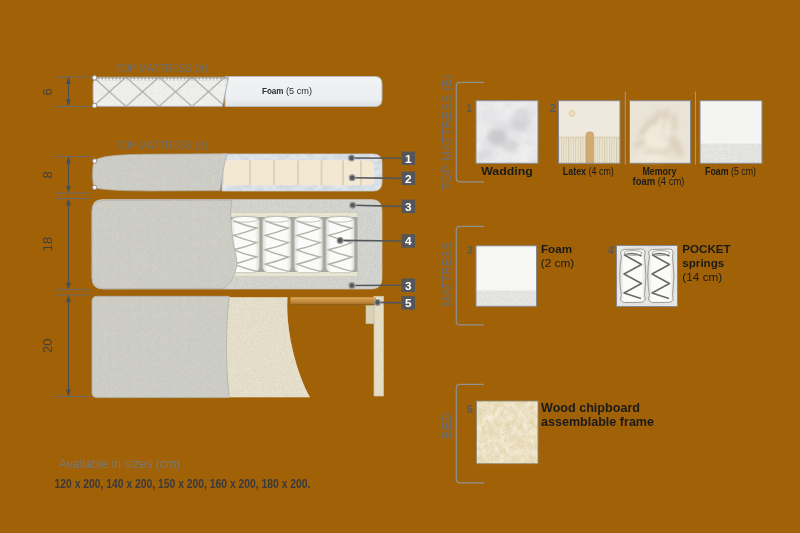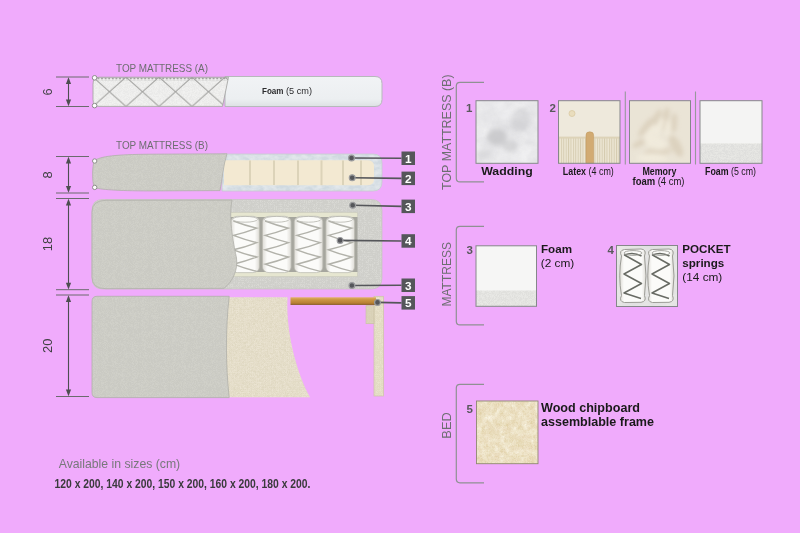--- a/index.html
+++ b/index.html
@@ -1,16 +1,16 @@
 <!DOCTYPE html>
 <html><head>
 <meta charset="utf-8">
 <style>
   html,body{margin:0;padding:0;background:#fff;}
-  #page{position:relative;width:800px;height:533px;background:#f0abfc;overflow:hidden;
+  #page{position:relative;width:800px;height:533px;background:#a16207;overflow:hidden;
         font-family:"Liberation Sans", sans-serif;}
   svg{position:absolute;top:0;left:0;}
   text{font-family:"Liberation Sans", sans-serif;}
 </style>
 </head>
 <body>
 <div id="page">
 <svg width="800" height="533" viewBox="0 0 800 533">
 <defs>
   <filter id="grain" x="-2%" y="-2%" width="104%" height="104%">

